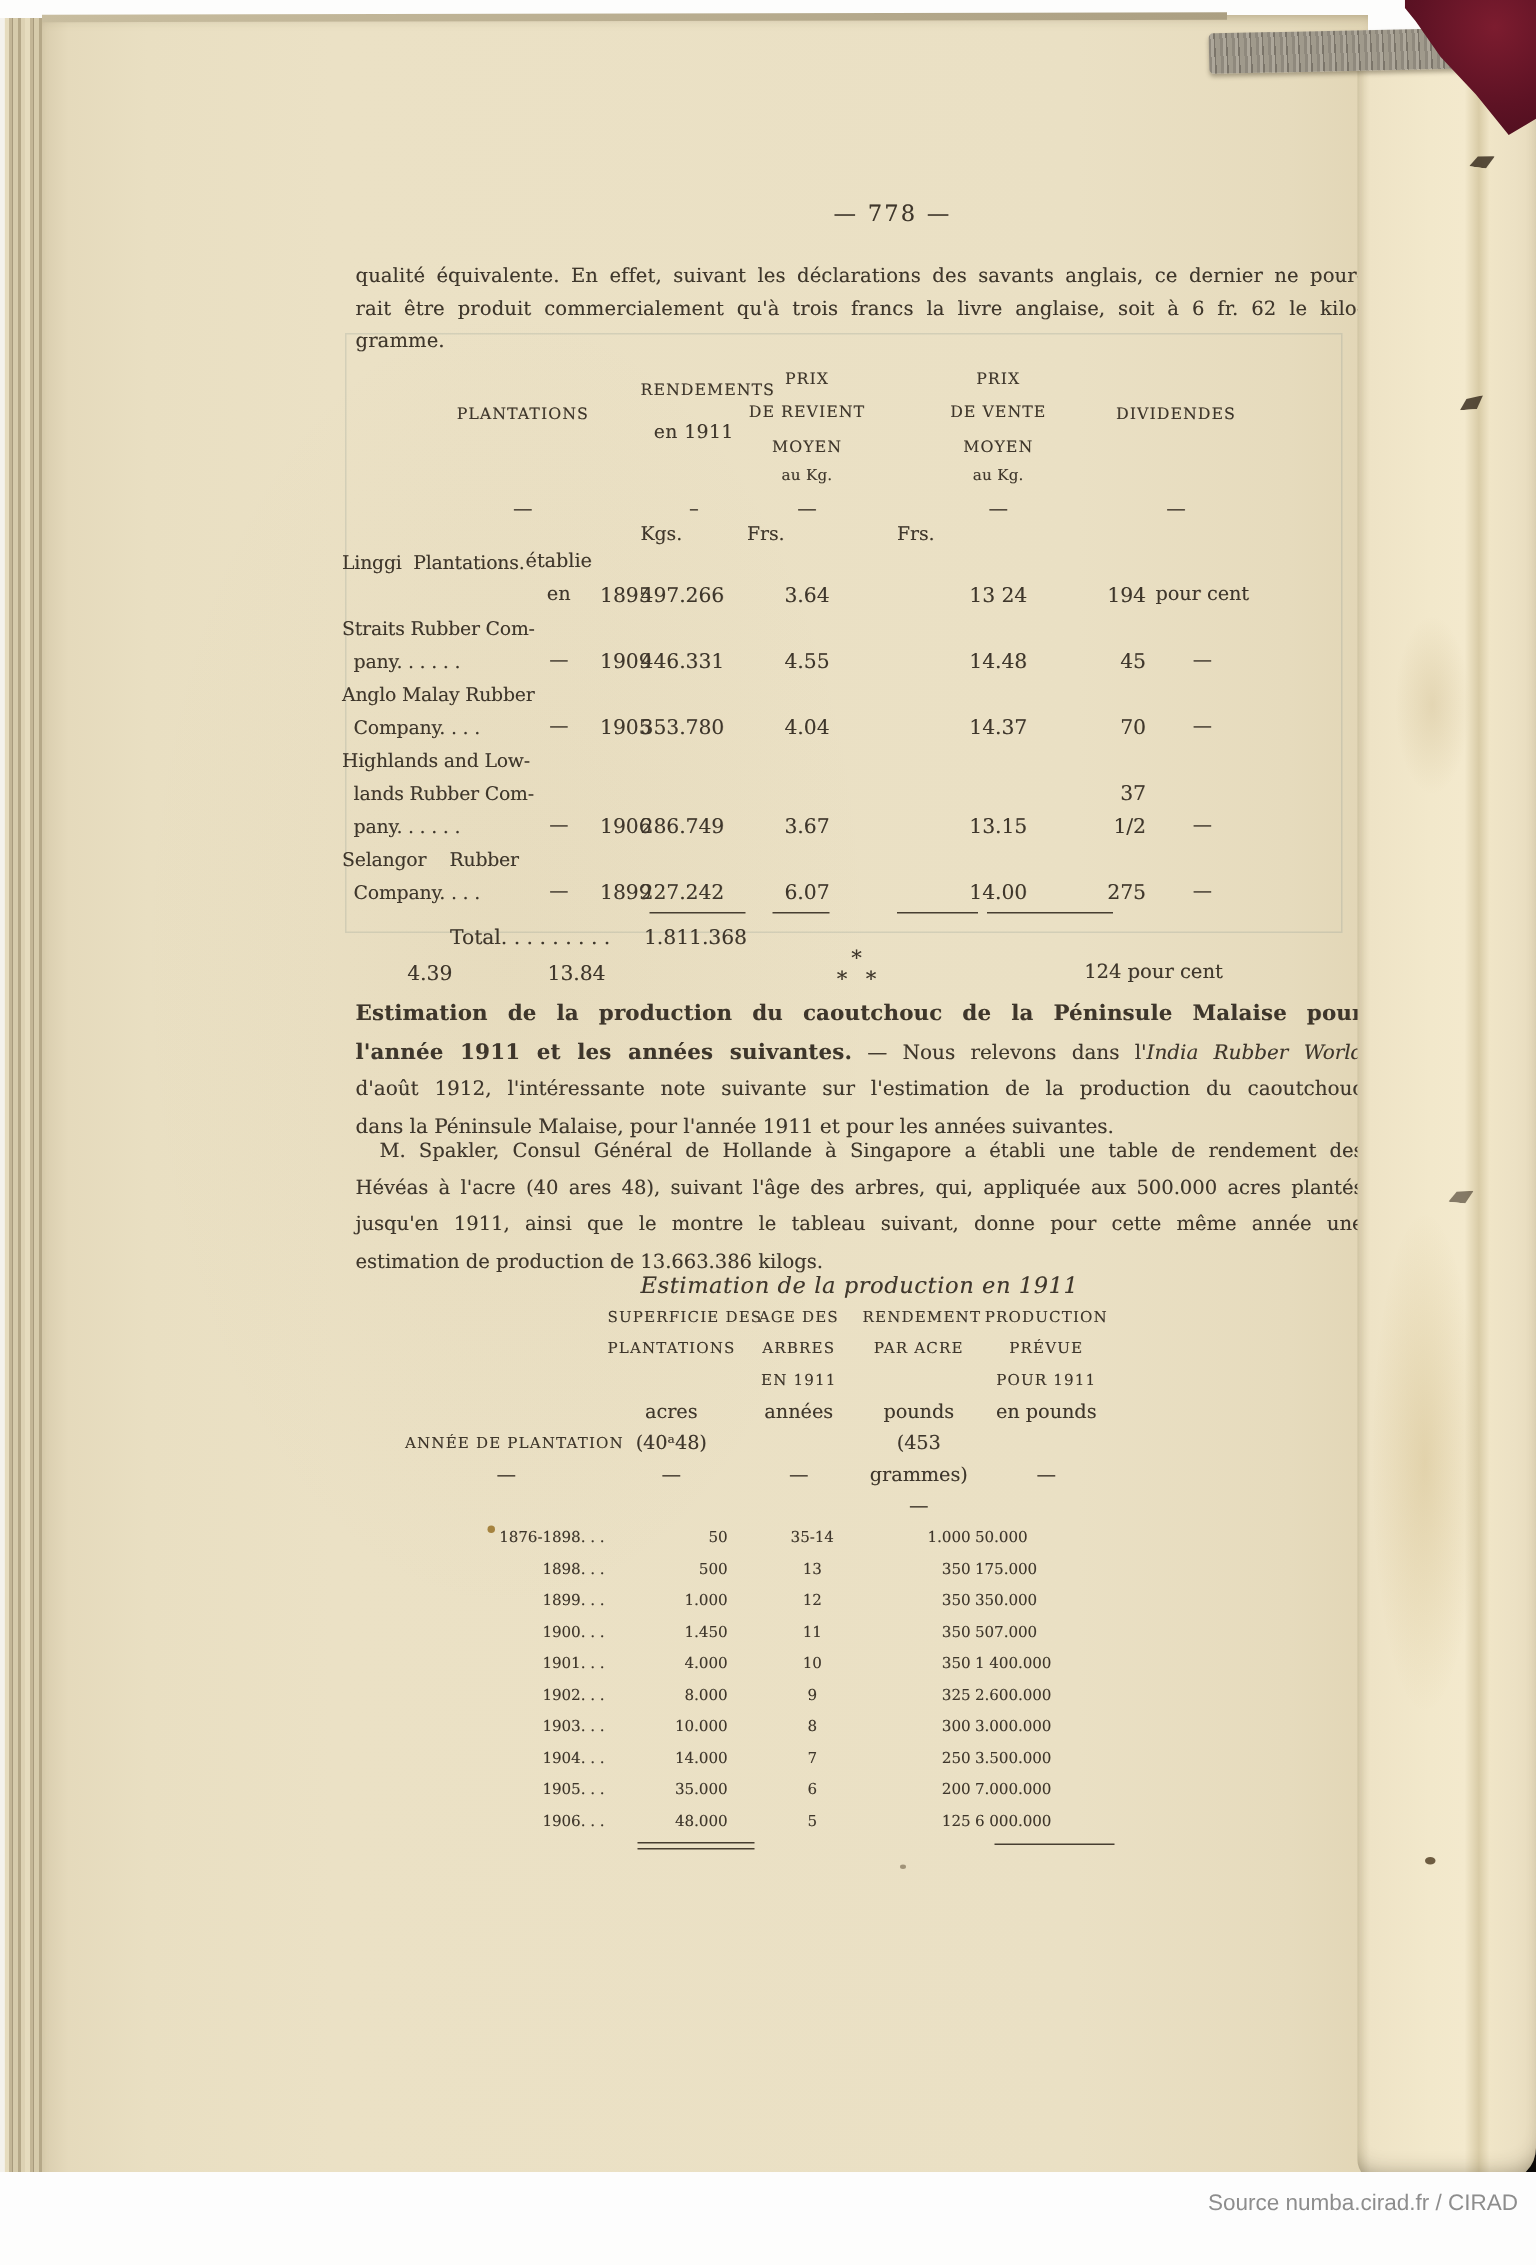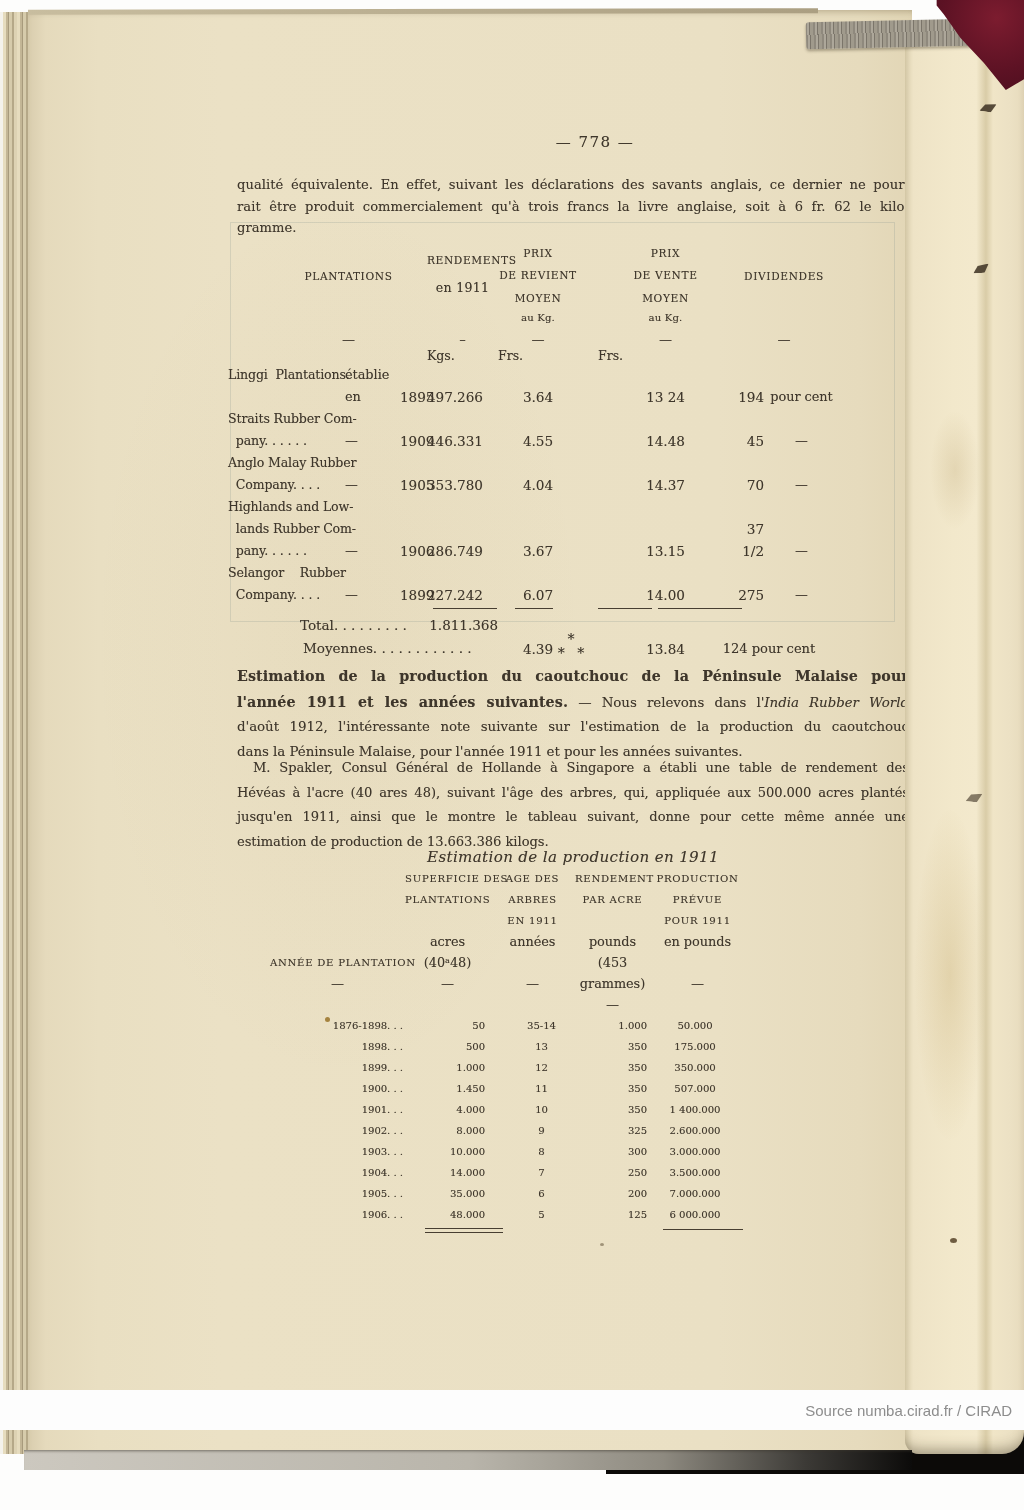--- a/index.html
+++ b/index.html
@@ -25,21 +25,21 @@
   .maroon{left:933px;top:0;width:91px;height:90px;z-index:4;
     background:radial-gradient(circle at 70% 20%,#7c1c2f,#5d1224 55%,#470d1c);
     clip-path:polygon(4% 0,100% 0,100% 88%,80% 100%,56% 70%,30% 42%,12% 16%,4% 6%);}
   .tear{width:16px;height:9px;background:#3c3022;z-index:5;opacity:.85;
     clip-path:polygon(0 100%,30% 20%,100% 0,70% 100%);}
   .speck{border-radius:50%;z-index:5;}
   .stain{border-radius:50%;z-index:3;pointer-events:none;}
   .bottom-shadow{left:24px;top:1450px;width:888px;height:20px;z-index:3;
     background:linear-gradient(90deg,#ccc8bf 0,#b9b5ab 50%,#8e8a80 72%,#3c3a36 88%,#0c0b0a 100%);
     box-shadow:inset 0 3px 3px -2px rgba(60,55,45,.6);}
-  .source-strip{left:0;top:1390px;width:1024px;height:40px;background:#fdfdfd;z-index:6;
+  .source-strip{left:0;top:1448px;width:1024px;height:40px;background:#fdfdfd;z-index:6;
     display:flex;align-items:center;justify-content:flex-end;padding-right:12px;box-sizing:border-box;
     font-family:"Liberation Sans", sans-serif;font-size:15px;color:#8d8d8d;}
   
   .ink{color:#3e362b;text-shadow:.2px .2px .3px rgba(62,54,43,.38);z-index:4;}
   .pagenum{left:237px;top:123px;width:660px;text-align:center;font-size:15px;letter-spacing:1.5px;}
   .para{left:209px;width:672px;font-size:13px;line-height:21.5px;letter-spacing:.1px;}
   .jline{text-align:justify;text-align-last:justify;}
   .faint-box{left:202px;top:212px;width:663px;height:398px;border:1px solid rgba(115,135,135,.20);z-index:3;}
   
   .t1{left:200px;top:236px;width:612px;font-size:13.5px;}
@@ -53,21 +53,21 @@
   .h-prix{text-align:center;}
   .h-prix .ln2{margin-top:7px;} .h-prix .ln3{margin-top:8px;} .h-prix .ln4{margin-top:4px;font-size:10px;letter-spacing:.2px;}
   .h-ven{padding-left:20px;}
   .h-div{grid-column:7/9;padding-top:24px;text-align:center;}
   .t1mid{line-height:15px;}
   .t1mid .d{text-align:center;font-size:13px;}
   .t1mid .u{font-size:12.5px;line-height:17px;}
   .dnm{grid-column:1/4;padding-left:42px;} .ddv{grid-column:7/9;}
   .c-name{white-space:pre;font-size:12.5px;line-height:22px;letter-spacing:-.1px;}
   .cell{align-self:end;line-height:22px;}
-  .c-origin{text-align:left;font-size:12.8px;}
+  .c-origin{text-align:center;font-size:12.8px;}
   .c-year{text-align:right;}
   .c-rend{text-align:left;padding-right:11px;}
   .c-rev{text-align:center;}
   .c-ven{text-align:center;padding-left:20px;}
   .c-div{text-align:right;padding-right:4px;}
   .c-note{text-align:center;font-size:12.8px;}
   .t1rules{position:relative;height:7px;}
   .t1rules span{position:absolute;top:2px;border-top:1.4px solid #473e31;}
   .t1total{margin-top:1px;}
   .lab{grid-column:1/4;padding-left:72px;line-height:23px;}
@@ -88,21 +88,21 @@
   .t2h .hc{display:flex;flex-direction:column;text-align:center;line-height:21px;}
   .t2h .cap{font-size:10px;letter-spacing:.8px;white-space:nowrap;}
   .t2h .sub{font-size:12.8px;}
   .t2h .sp{height:21px;}
   .t2h .dash{font-size:13px;}
   .t2 .r{line-height:21px;font-size:10px;}
   .t2c1{text-align:right;padding-right:2px;white-space:pre;}
   .t2c2{text-align:right;padding-right:5px;}
   .t2c3{text-align:center;padding-left:18px;}
   .t2c4{text-align:right;padding-right:3px;}
-  .t2c5{text-align:center;padding-right:5px;}
+  .t2c5{text-align:left;padding-right:5px;}
   .t2rules{position:relative;height:12px;}
   .t2rules .dbl{position:absolute;left:155px;top:3px;width:78px;height:3px;
     border-top:1.6px solid #473e31;border-bottom:1.6px solid #473e31;}
   .t2rules .sgl{position:absolute;left:393px;top:4px;width:80px;border-top:1.4px solid #473e31;}
 </style>
 </head>
 <body>
 
 <div class="abs black-corner"></div>
 <div class="abs left-stack"></div>
@@ -215,21 +215,20 @@
       <span style="left:287px;width:38px"></span>
       <span style="left:370px;width:54px"></span>
       <span style="left:430px;width:84px"></span>
     </div>
 
     <div class="t1grid t1total">
       <div class="lab">Total. . . . . . . . .</div>
       <div class="t1tv">1.811.368</div>
     </div>
     <div class="t1grid">
-      <div class="lab2">Moyennes. . . . .  . . . . . . .</div>
       <div class="cell c-rev">4.39</div>
       <div class="cell c-ven">13.84</div>
       <div class="t1mv">124 pour cent</div>
     </div>
   </div>
 
   <div class="abs ink stars">
     <div>*</div>
     <div>* *</div>
   </div>

